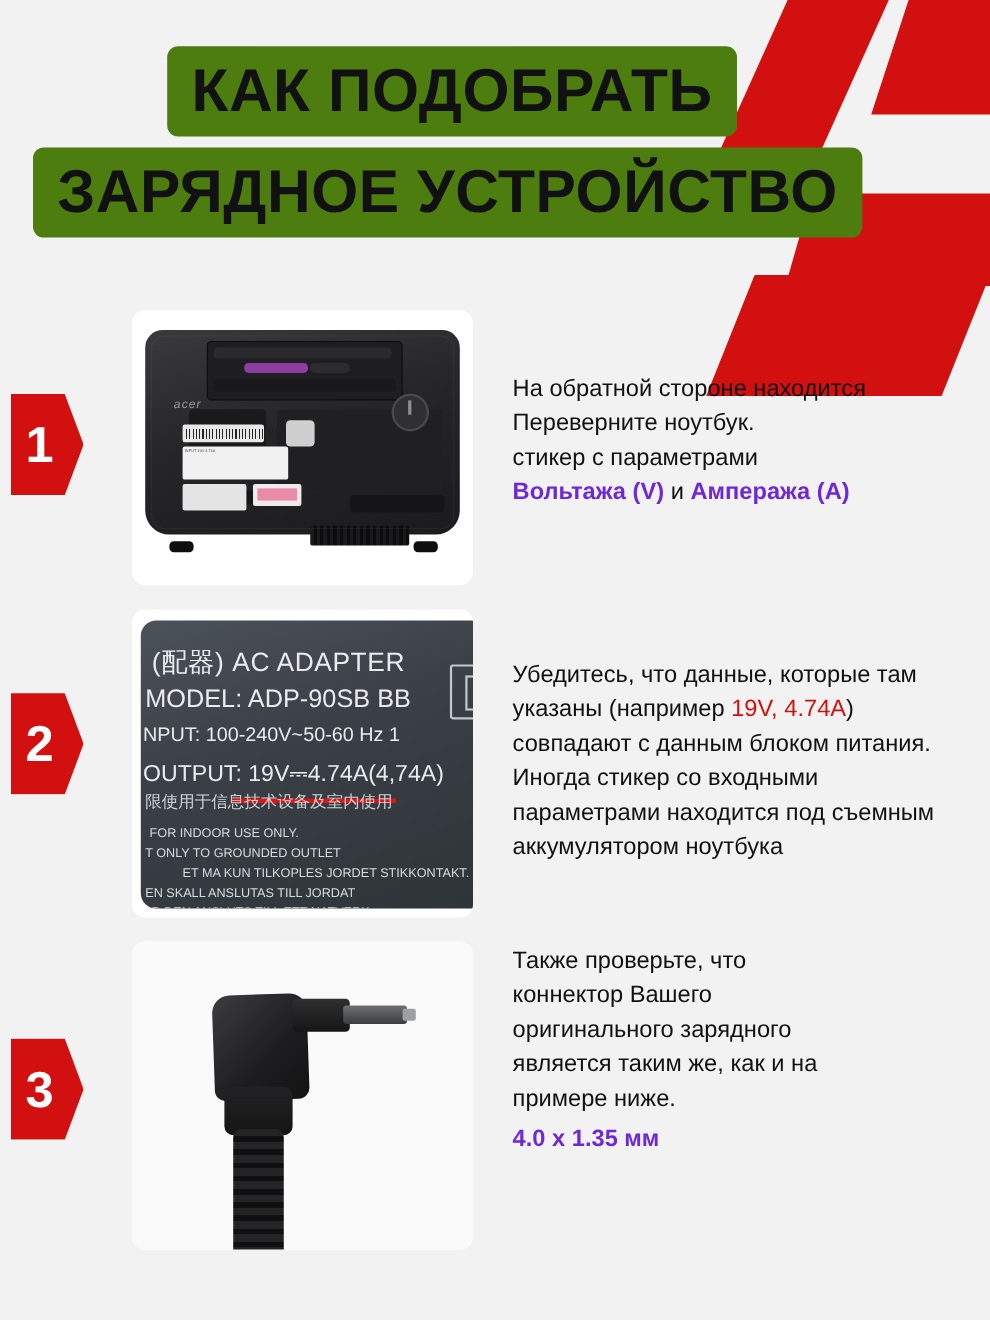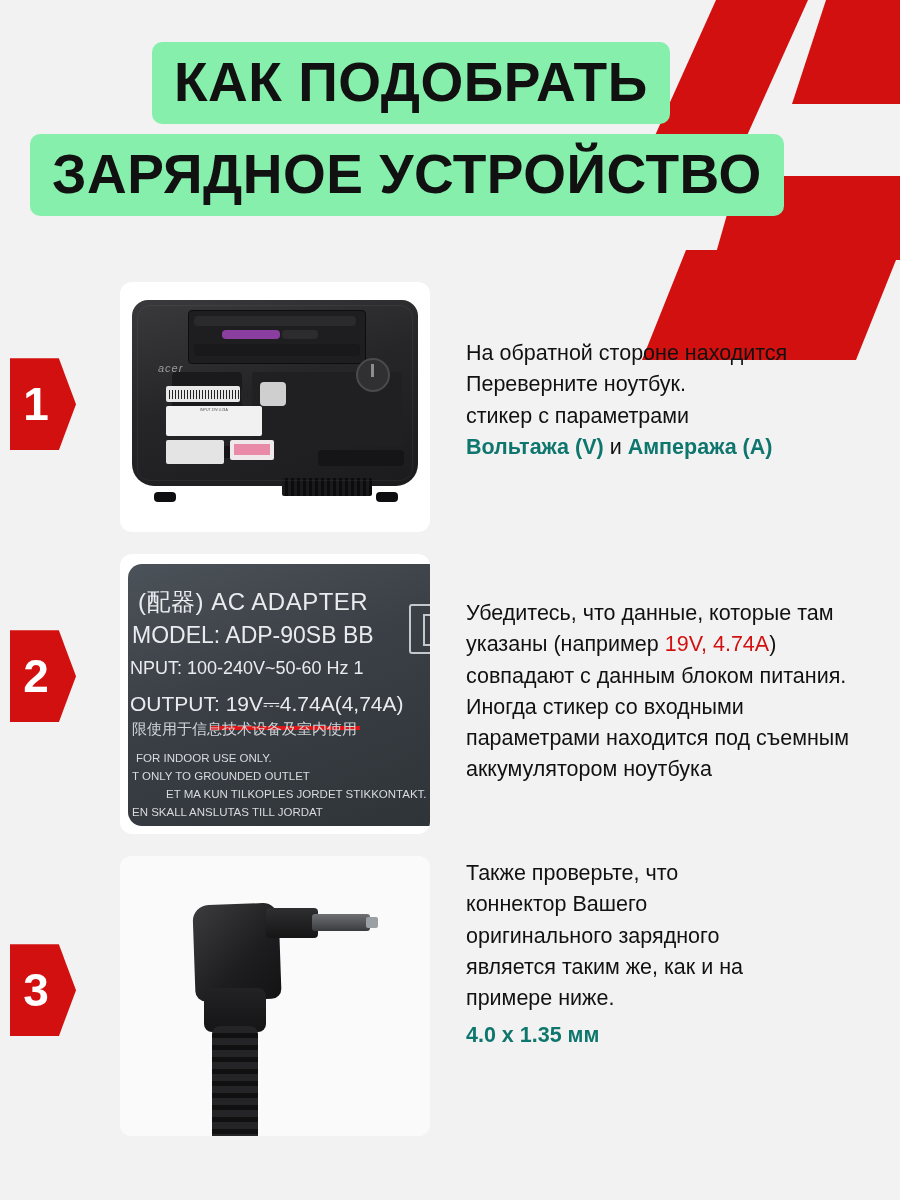--- a/index.html
+++ b/index.html
@@ -27,21 +27,21 @@
   }
 
   
   .header {
     position: relative;
     z-index: 3;
     padding-top: 42px;
   }
   .title-line {
     display: inline-block;
-    background: #86efac;
+    background: #4d7c0f;
     color: #111111;
     font-weight: bold;
     font-size: 55px;
     line-height: 1.02;
     letter-spacing: 0.5px;
     padding: 12px 22px 14px 22px;
     border-radius: 10px;
     white-space: nowrap;
   }
   .title-row-1 {
@@ -102,21 +102,21 @@
   }
   .step-text {
     margin-left: 36px;
     margin-top: 56px;
     font-size: 21.5px;
     line-height: 1.45;
     color: #111111;
     max-width: 400px;
   }
   .accent {
-    color: #0f766e;
+    color: #6d28d9;
     font-weight: bold;
   }
   .accent-plain {
     color: #d31010;
   }
   .step-1 .step-badge { margin-top: 76px; }
   .step-2 .step-badge { margin-top: 76px; }
   .step-3 .step-badge { margin-top: 88px; }
   .step-2 .step-text { margin-top: 0; }
   .step-3 .step-text { margin-top: 2px; }
@@ -125,21 +125,20 @@
 
   
   .laptop-body {
     position: absolute;
     left: 12px;
     top: 18px;
     width: 286px;
     height: 186px;
     background: linear-gradient(165deg,#3a3a3c 0%,#262628 45%,#1b1b1d 100%);
     border-radius: 16px 16px 22px 22px;
-    text-align: center;
   }
   .laptop-body::after {
     content: "";
     position: absolute;
     inset: 5px;
     border-radius: 13px;
     border: 1px solid rgba(255,255,255,0.05);
   }
   .lp-bay {
     position: absolute;

